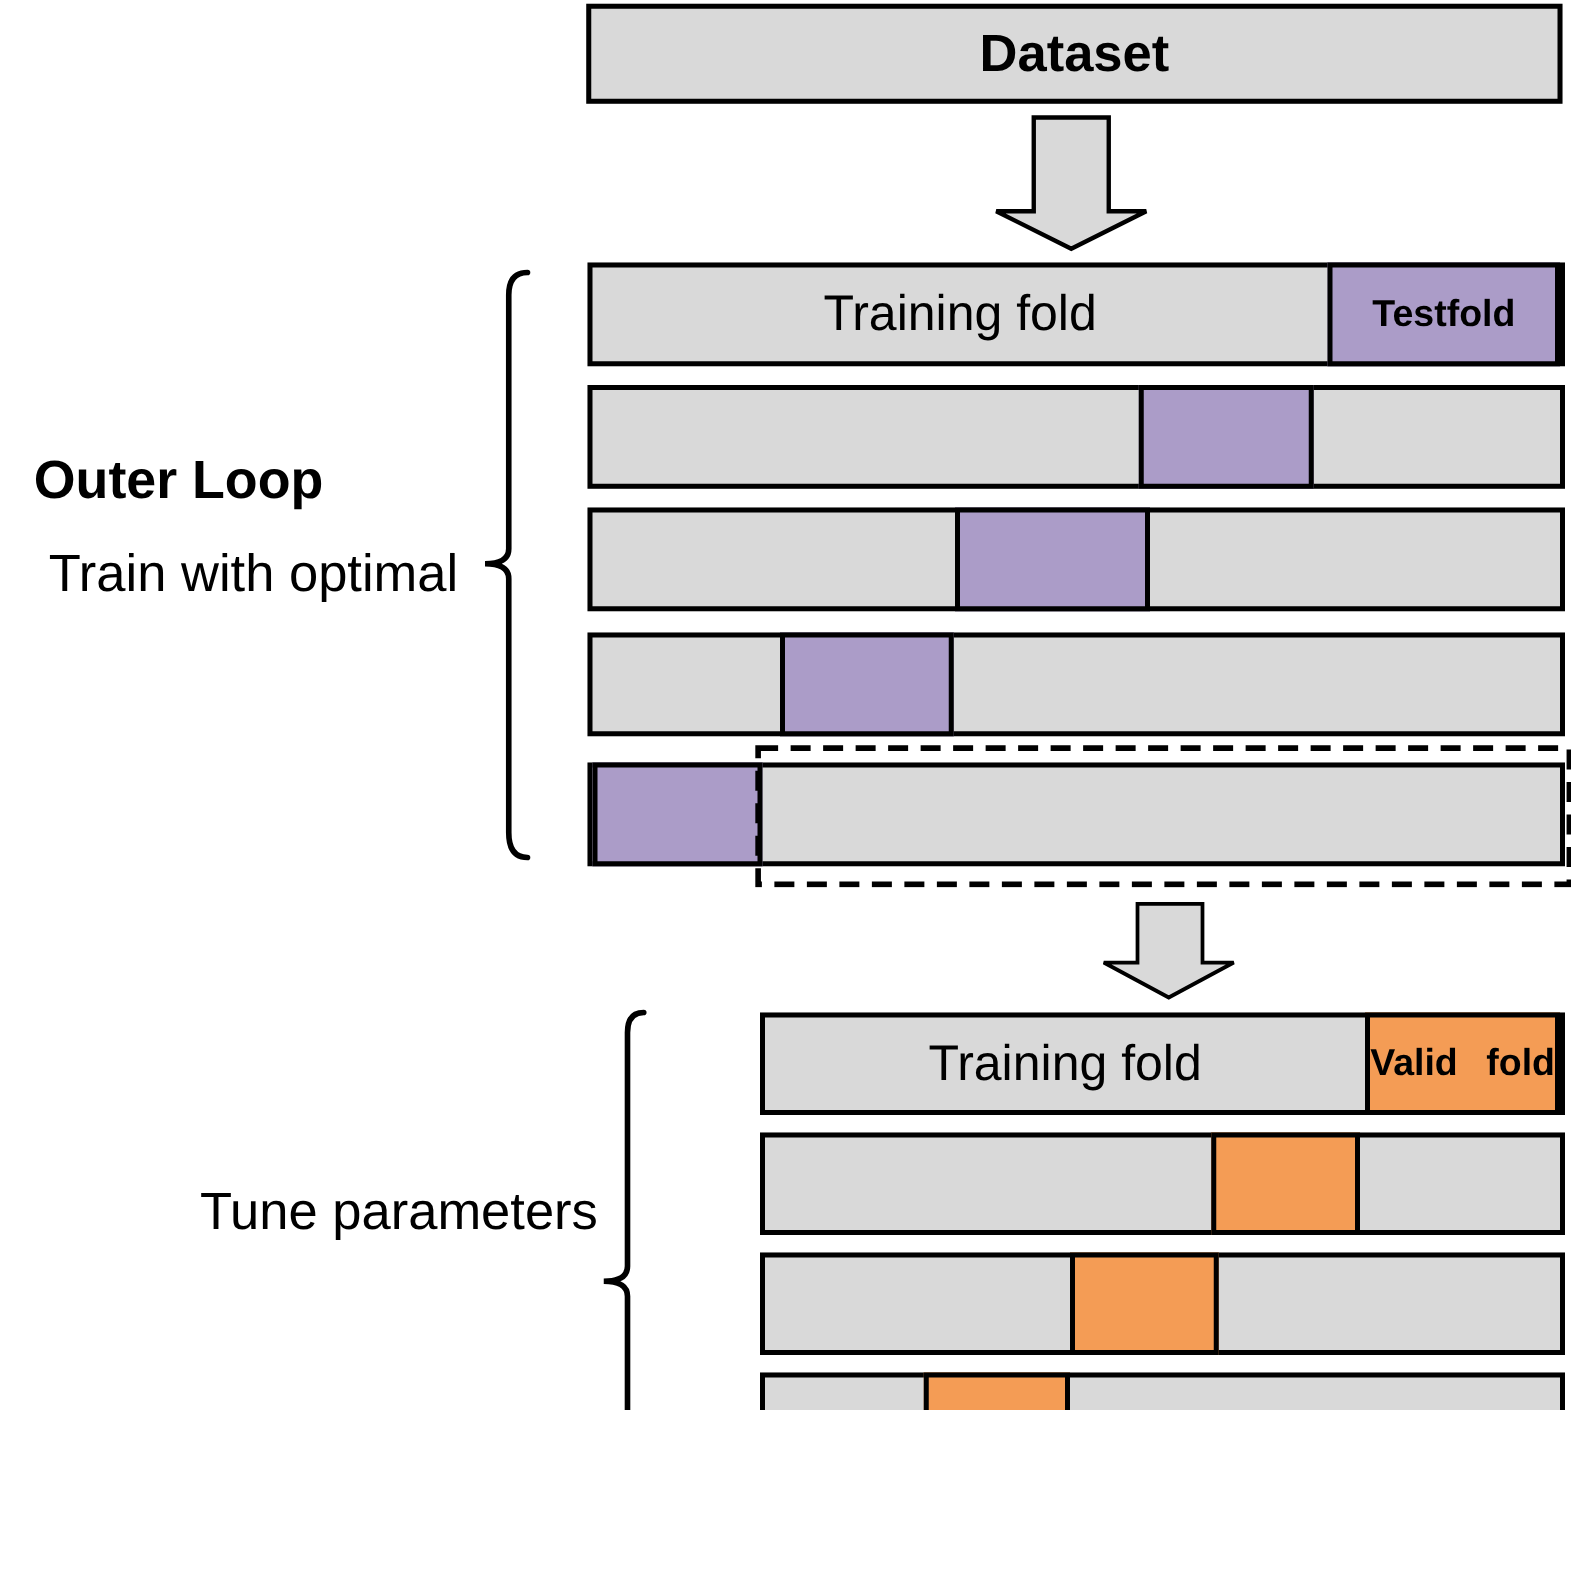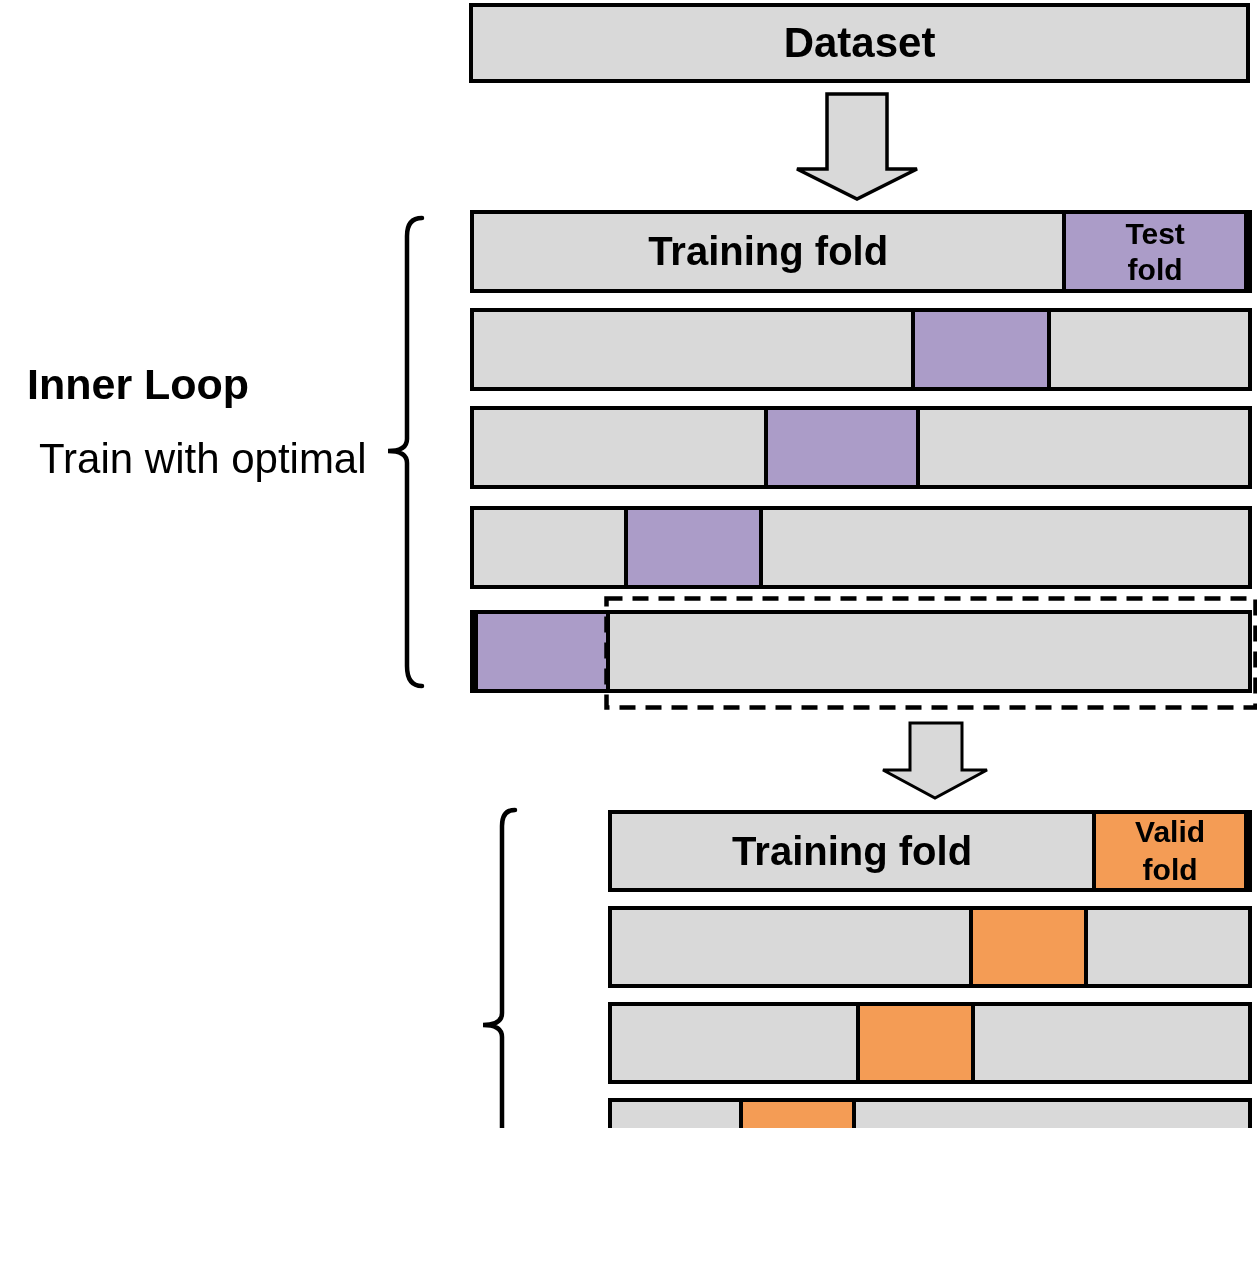--- a/index.html
+++ b/index.html
@@ -36,27 +36,27 @@
   .rows.inner .bar-row{height:82px;}
   .rows.outer .bar-row{margin-bottom:15px;}
   .rows.outer .bar-row:nth-child(3){margin-bottom:17px;}
   .rows.outer .bar-row:nth-child(4){margin-bottom:21px;}
   .rows.inner .bar-row{margin-bottom:14px;}
   .rows .bar-row:last-child{margin-bottom:0;}
   .highlight{
     position:absolute;top:-4px;bottom:-4px;
     border:4px solid var(--line-black);
     box-sizing:border-box;
-    display:flex;flex-direction:column;align-items:center;justify-content:center;
+    display:flex;flex-direction:row;align-items:center;justify-content:center;
     line-height:1.2;
   }
   .training-label{
     position:absolute;top:0;bottom:0;left:0;
     display:flex;align-items:center;justify-content:center;
-    font-size:40px;font-weight:700;
+    font-size:40px;font-weight:400;
   }
   .fold-label-line{font-size:30px;font-weight:700;}
   
   .dashed-outline{position:absolute;left:604px;top:596px;}
   
   .brace{position:absolute;}
   
   .loop-label{position:absolute;}
   .loop-label.outer{left:27px;top:358px;}
   .loop-label.inner{left:148px;top:942px;}
@@ -131,20 +131,21 @@
 
   <svg class="brace" style="left:380px;top:214px" width="48" height="478">
     <path d="M42,4 Q27,4 27,22 L27,225 Q27,237 8,237 Q27,237 27,249 L27,452 Q27,472 42,472" fill="none" stroke="var(--line-black)" stroke-width="4.5" stroke-linecap="round"></path>
   </svg>
 
   <svg class="brace" style="left:478px;top:806px" width="42" height="440">
     <path d="M37,4 Q24,4 24,20 L24,207 Q24,219 5,219 Q24,219 24,231 L24,416 Q24,434 37,434" fill="none" stroke="var(--line-black)" stroke-width="4.5" stroke-linecap="round"></path>
   </svg>
 
   <div class="loop-label outer">
-    <div class="loop-title">Inner Loop</div>
+    <div class="loop-title">Outer Loop</div>
     <div class="loop-sub">Train with optimal</div>
   </div>
 
   <div class="loop-label inner">
+    <div class="loop-sub">Tune parameters</div>
   </div>
 
 </div>
 
 </body></html>

